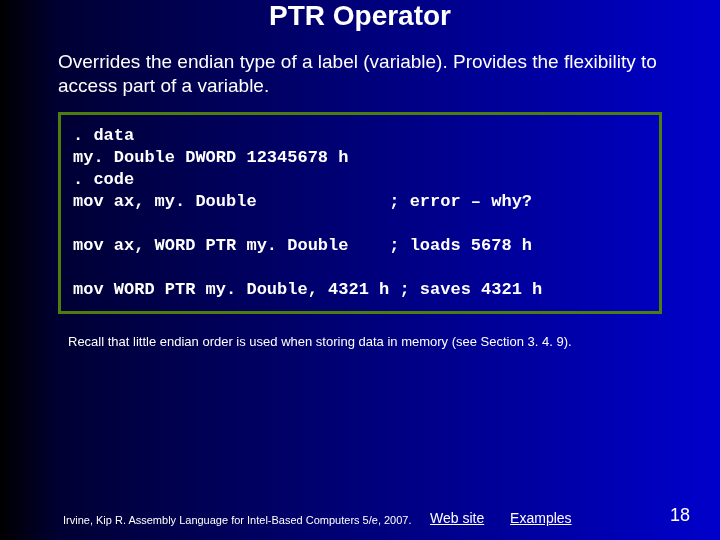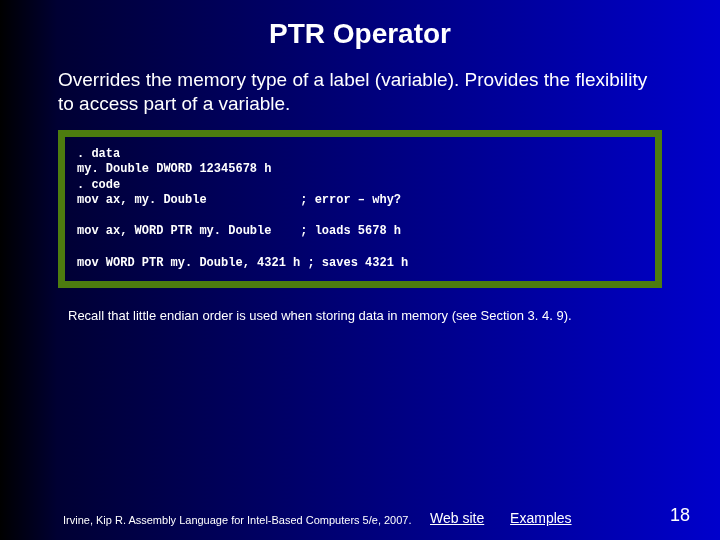--- a/index.html
+++ b/index.html
@@ -12,34 +12,33 @@
   body {
     background: linear-gradient(to right, #000000 0%, #000033 8%, #0000cc 100%);
     font-family: Arial, Helvetica, sans-serif;
     color: #ffffff;
     position: relative;
   }
   .title {
     text-align: center;
     font-size: 28px;
     font-weight: bold;
-    padding-top: 18px;
     padding-bottom: 10px;
   }
   .body-text {
     font-size: 19px;
     line-height: 1.25;
     padding: 8px 58px 0 58px;
   }
   .code-box {
-    border: 7px solid #4d7c0f;
+    border: 3px solid #4d7c0f;
     margin: 14px 58px 0 58px;
     padding: 10px 24px 10px 12px;
     font-family: "Courier New", Courier, monospace;
-    font-size: 12px;
+    font-size: 17px;
     font-weight: bold;
     line-height: 1.3;
     white-space: pre;
   }
   .footer-text {
     font-size: 13px;
     line-height: 1.25;
     padding: 20px 58px 0 68px;
   }
   .bottom-bar {
@@ -75,21 +74,21 @@
     right: 30px;
     bottom: 0;
     font-size: 18px;
   }
 </style>
 </head>
 <body>
 
 <div class="title">PTR Operator</div>
 
-<div class="body-text">Overrides the memory type of a label (variable). Provides the flexibility to access part of a variable.</div>
+<div class="body-text">Overrides the endian type of a label (variable). Provides the flexibility to access part of a variable.</div>
 
 <div class="code-box">. data
 my. Double DWORD 12345678 h
 . code
 mov ax, my. Double             ; error – why?
 
 mov ax, WORD PTR my. Double    ; loads 5678 h
 
 mov WORD PTR my. Double, 4321 h ; saves 4321 h</div>
 

